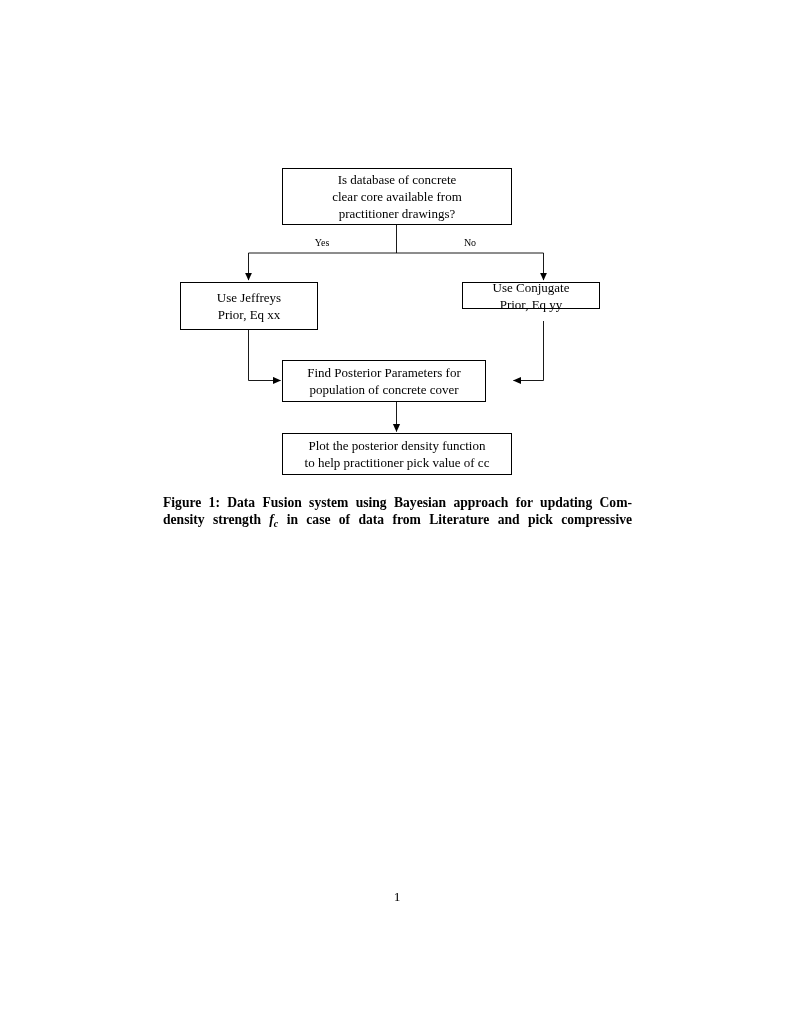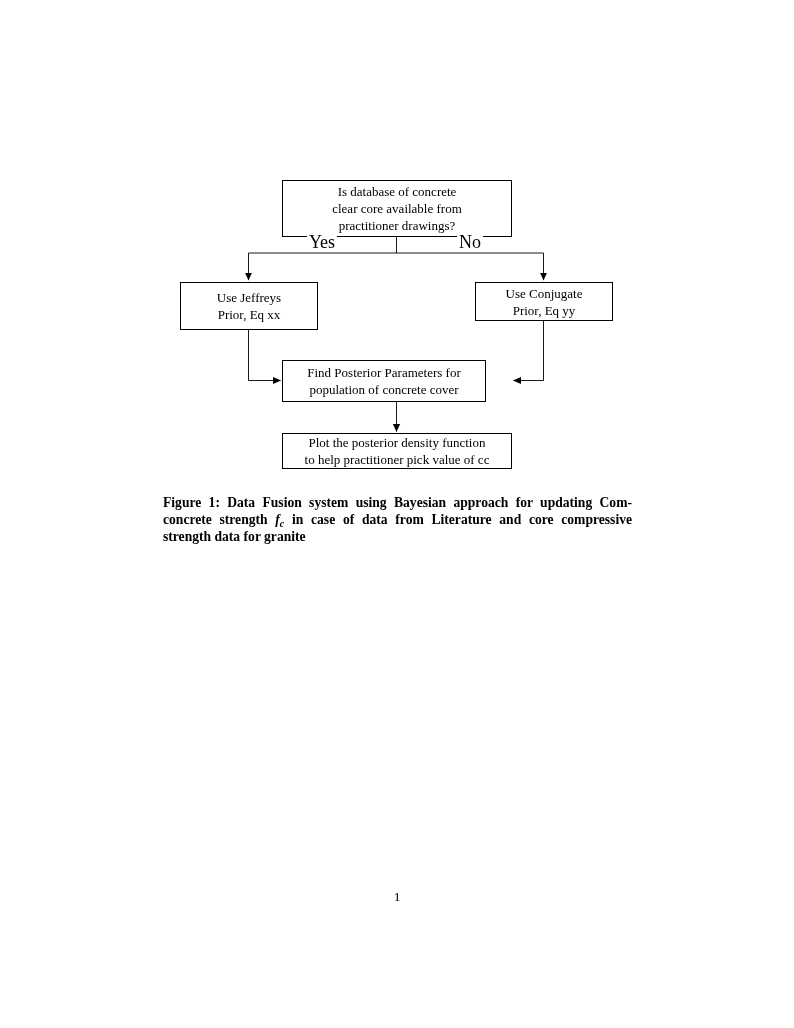--- a/index.html
+++ b/index.html
@@ -28,30 +28,30 @@
     border: 1px solid #000000;
     background: #ffffff;
     display: flex;
     flex-direction: column;
     justify-content: center;
     align-items: center;
     text-align: center;
     font-size: 13px;
     line-height: 17px;
   }
-  .node-decision  { left: 282px; top: 168px; width: 230px; height: 57px; margin-top: 12px; }
+  .node-decision  { left: 282px; top: 168px; width: 230px; height: 57px; }
   .node-jeffreys  { left: 180px; top: 282px; width: 138px; height: 48px; }
-  .node-conjugate { left: 475px; top: 282px; width: 138px; height: 39px; }
+  .node-conjugate { left: 462px; top: 282px; width: 138px; height: 27px; }
   .node-posterior { left: 282px; top: 360px; width: 204px; height: 42px; }
-  .node-plot      { left: 282px; top: 433px; width: 230px; height: 36px; }
+  .node-plot      { left: 282px; top: 433px; width: 230px; height: 42px; }
   .branch-label {
     position: absolute;
     top: 235px;
     transform: translateX(-50%);
-    font-size: 18px;
+    font-size: 10px;
     line-height: 15px;
     background: #ffffff;
     padding: 0 2px;
   }
   .branch-label-yes { left: 322px; }
   .branch-label-no  { left: 470px; text-align: right; }
   .caption {
     position: absolute;
     left: 163px;
     top: 494px;
@@ -129,19 +129,18 @@
     <span>population of concrete cover</span>
   </div>
 
   <div class="node node-plot">
     <span>Plot the posterior density function</span>
     <span>to help practitioner pick value of cc</span>
   </div>
 
   <div class="caption">
     <span class="cap-line justify">Figure 1: Data Fusion system using Bayesian approach for updating Com-</span>
-    <span class="cap-line justify"><span>concrete strength </span><span class="math-var">f</span><sub class="math-sub">c</sub><span> in case of data from Literature and core compressive</span></span>
-    <span class="cap-line">strength data for granite</span>
+    <span class="cap-line justify"><span>density strength </span><span class="math-var">f</span><sub class="math-sub">c</sub><span> in case of data from Literature and pick compressive</span></span>
   </div>
 
   <div class="page-number">1</div>
 
 </div>
 
 </body></html>

